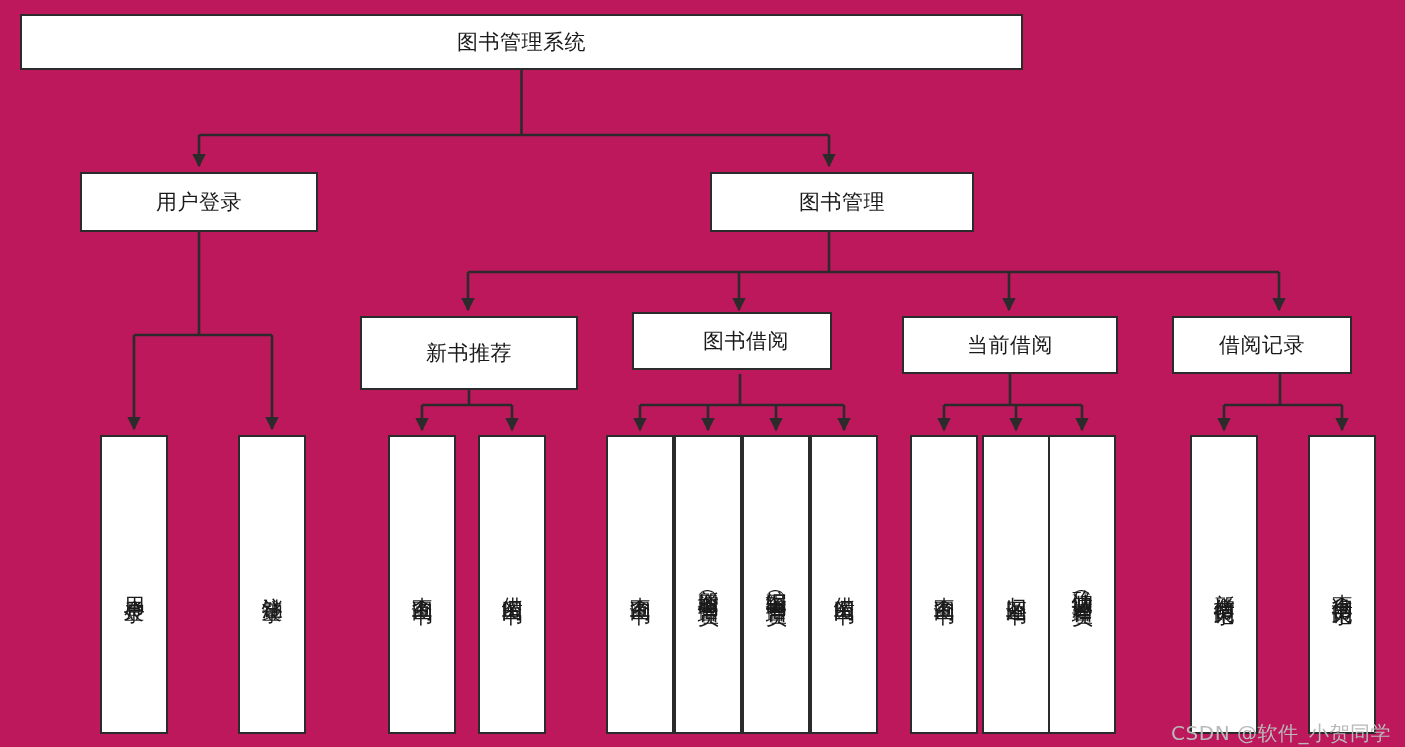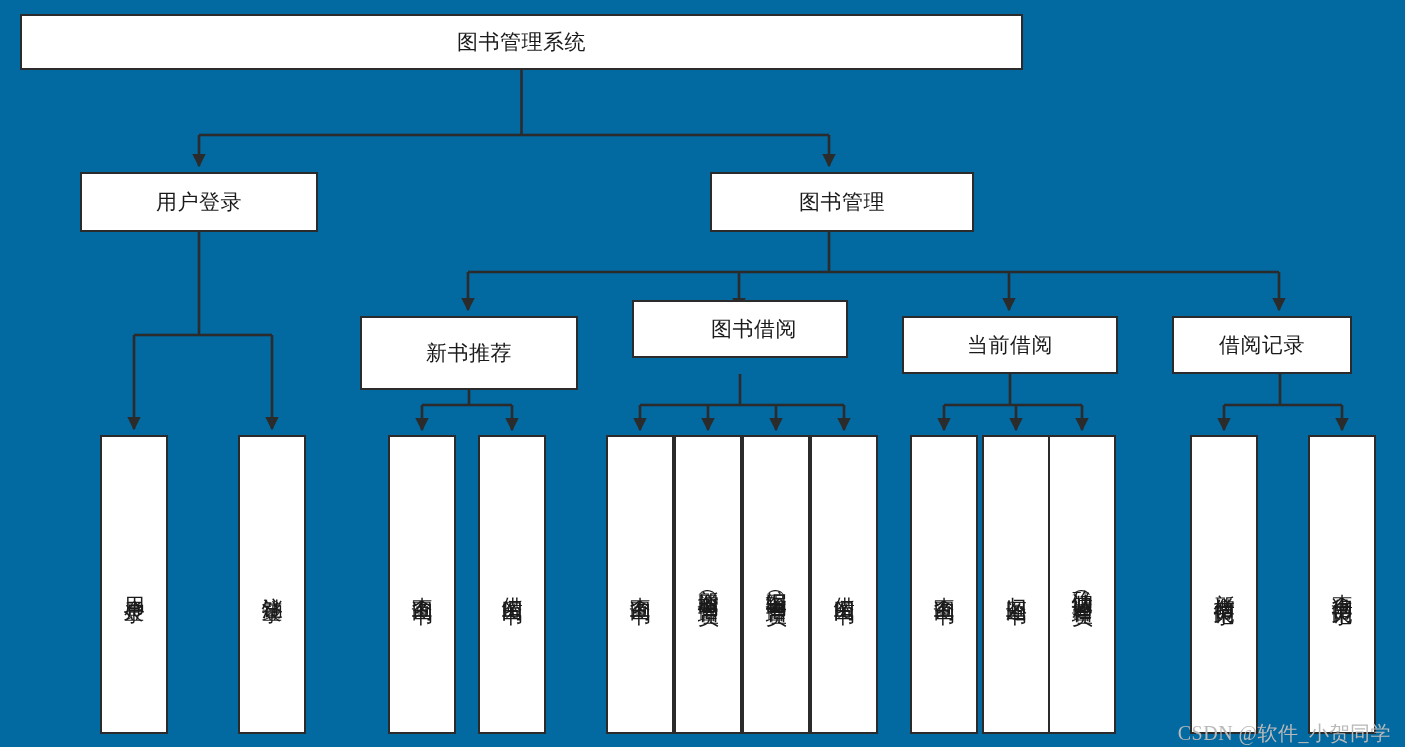--- a/index.html
+++ b/index.html
@@ -7,23 +7,22 @@
     padding: 0;
     background: #ffffff;
   }
   body {
     font-family: "DejaVu Sans", "Liberation Sans", sans-serif;
   }
   #canvas {
     position: relative;
     width: 1405px;
     height: 747px;
-    background: #0369a1;
+    background: #be185d;
     overflow: hidden;
-    font-family: Liberation Serif, serif;
   }
   
   .node {
     position: absolute;
     box-sizing: border-box;
     border: 2.5px solid #2b2b2b;
     background: #ffffff;
     display: flex;
     align-items: center;
     justify-content: center;
@@ -133,21 +132,21 @@
   <div class="node" id="n-l2-0" style="left: 80px; top: 172px; width: 238px; height: 60px;">
     <span class="node-label">用户登录</span>
   </div>
   <div class="node" id="n-l2-1" style="left: 710px; top: 172px; width: 264px; height: 60px;">
     <span class="node-label">图书管理</span>
   </div>
 
   <div class="node" id="n-l3-0" style="left: 360px; top: 316px; width: 218px; height: 74px;">
     <span class="node-label">新书推荐</span>
   </div>
-  <div class="node" id="n-l3-1" style="left: 632px; top: 300px; width: 216px; height: 58px; padding-left: 28px;">
+  <div class="node" id="n-l3-1" style="left: 632px; top: 312px; width: 200px; height: 58px; padding-left: 28px;">
     <span class="node-label">图书借阅</span>
   </div>
   <div class="node" id="n-l3-2" style="left: 902px; top: 316px; width: 216px; height: 58px;">
     <span class="node-label">当前借阅</span>
   </div>
   <div class="node" id="n-l3-3" style="left: 1172px; top: 316px; width: 180px; height: 58px;">
     <span class="node-label">借阅记录</span>
   </div>
 
   <div class="node vert" id="n-lf-0" style="left: 100px; top: 435px; width: 68px; height: 299px;">

